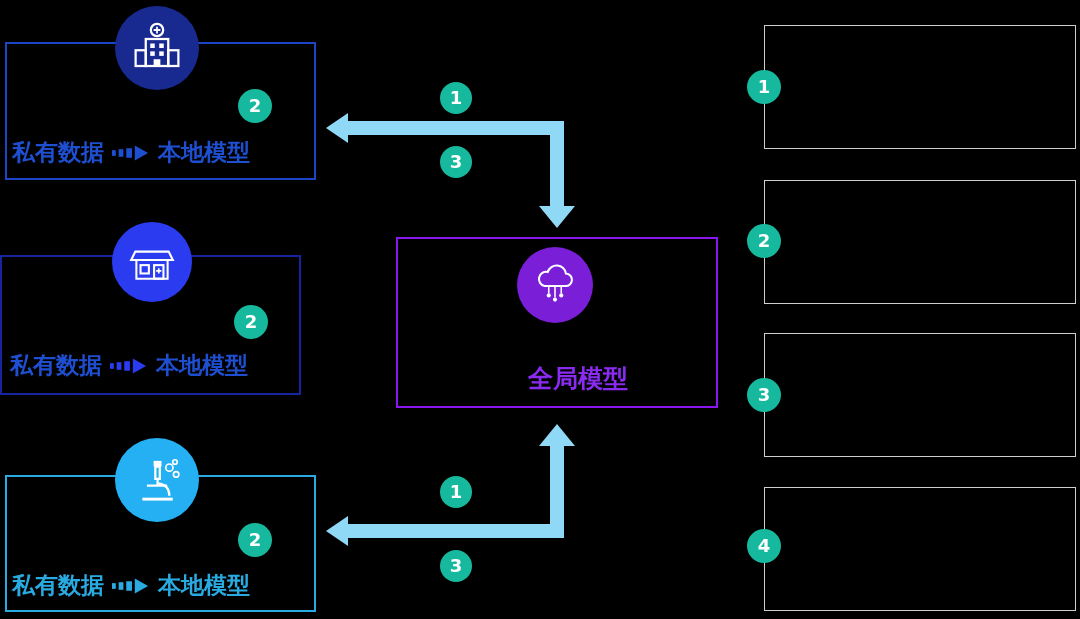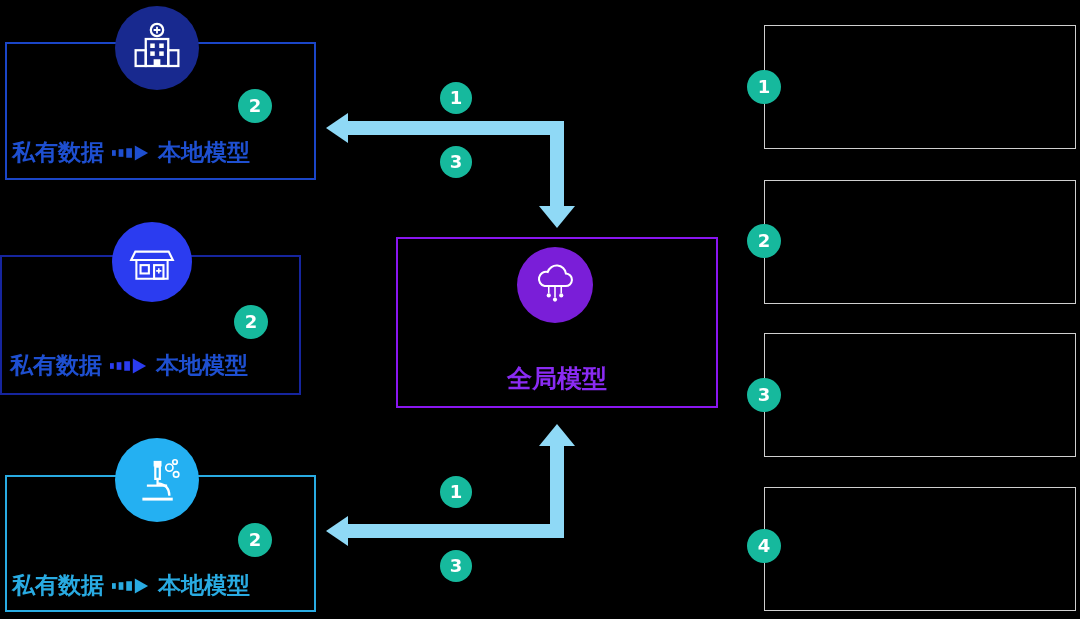--- a/index.html
+++ b/index.html
@@ -33,21 +33,21 @@
             font-weight:bold;font-size:23px;white-space:nowrap;}
   .data-row.r1{left:12px;top:137px;color:#1e4fd0;}
   .data-row.r2{left:10px;top:350px;color:#1e4fd0;}
   .data-row.r3{left:12px;top:570px;color:#29abe2;}
   .mini-arrow{display:inline-flex;}
 
   
   .server-box{position:absolute;left:396px;top:237px;width:322px;height:171px;
               border:2px solid #8a16f0;box-sizing:border-box;}
   .server-label{position:absolute;left:396px;top:362px;width:322px;text-align:center;
-                color:#8a2bf2;font-weight:bold;font-size:25px;}
+                color:#8a2bf2;font-weight:bold;font-size:25px;padding-left:21px;}
 
   
   .abar{position:absolute;background:#8fd9f6;}
   .tri{position:absolute;width:0;height:0;}
   .tri-left{border-top:15px solid transparent;border-bottom:15px solid transparent;border-right:22px solid #8fd9f6;}
   .tri-down{border-left:18px solid transparent;border-right:18px solid transparent;border-top:22px solid #8fd9f6;}
   .tri-up{border-left:18px solid transparent;border-right:18px solid transparent;border-bottom:22px solid #8fd9f6;}
 
   
   .legend-box{position:absolute;left:764px;width:312px;height:124px;

